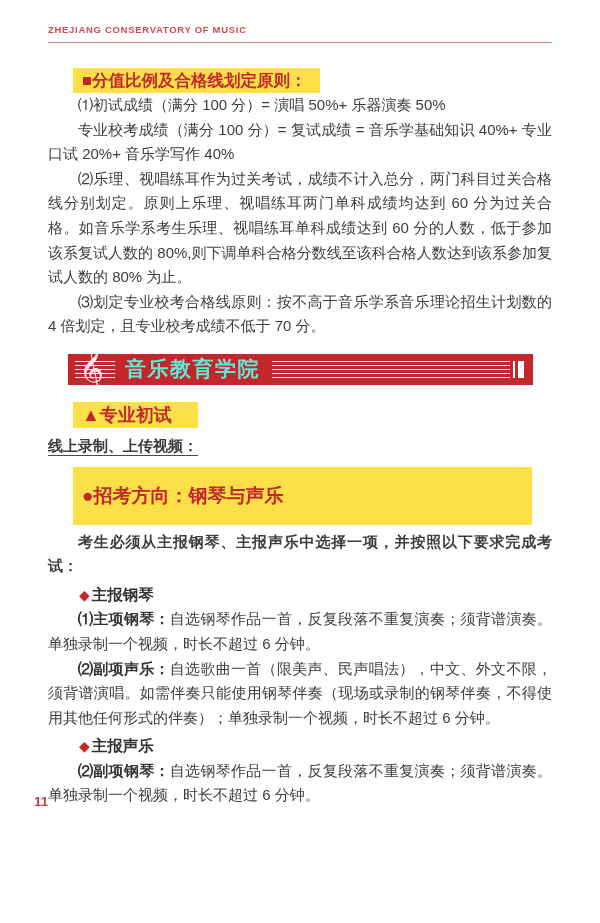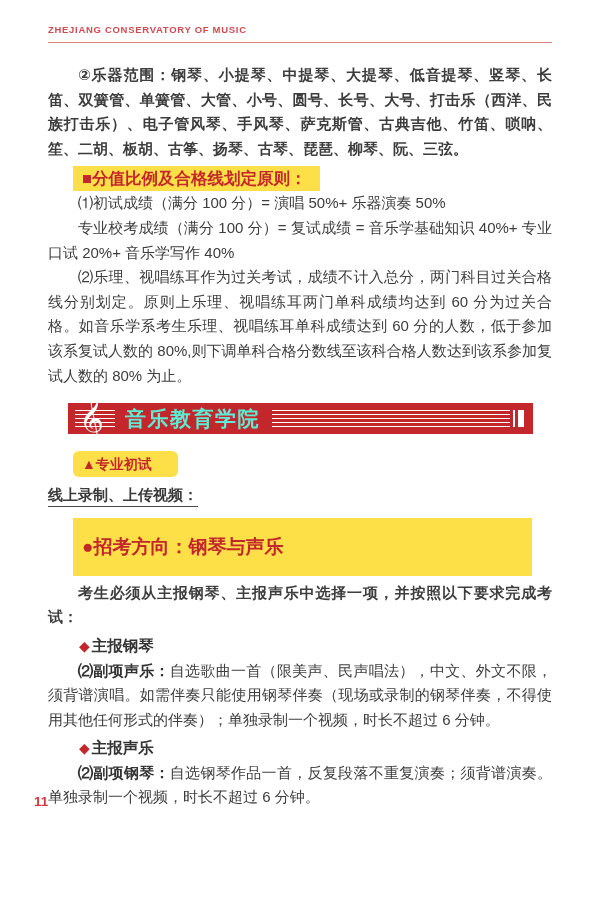--- a/index.html
+++ b/index.html
@@ -47,44 +47,43 @@
     color:#c3262b;
     font-size:16.5px;
     font-weight:bold;
     line-height:19px;
   }
   .tri-head {
     display:inline-block;
     margin-top:17px;
     padding:4px 26px 4px 9px;
     color:#c3262b;
-    font-size:14px;
+    font-size:18px;
     font-weight:bold;
     line-height:18px;
-    border-radius:6px;
   }
   .dir-head {
     display:block;
     margin-right:20px;
     margin-top:8px;
     padding:18px 9px;
     color:#c3262b;
     font-size:19px;
     font-weight:bold;
     line-height:22px;
   }
   .bullet { color:#c3262b; }
   .underline-note {
     margin:6px 0 0 0;
     font-size:15px;
     line-height:24.6px;
     font-weight:bold;
     color:#3a3a3a;
   }
-  .underline-note .u { border-bottom:1.5px solid #4a4a4a; padding-bottom:1px;font-family:Liberation Mono, monospace; }
+  .underline-note .u { border-bottom:1.5px solid #4a4a4a; padding-bottom:1px; }
   .note-para { margin-top:5px; }
   .diamond-head {
     margin:4px 0 0 31px;
     font-size:15.5px;
     font-weight:bold;
     line-height:24.6px;
     color:#333333;
   }
   .diamond-head .bullet { font-size:14px; margin-right:2px; }
   .item-para b { color:#333333; }
@@ -140,27 +139,27 @@
 
 <div class="page">
 
   <header>
     <div class="brand">ZHEJIANG CONSERVATORY OF MUSIC</div>
     <hr class="brand-rule">
   </header>
 
   <main>
 
-    <p class="para bold">②乐器范围：钢琴、小提琴、中提琴、大提琴、低音提琴、竖琴、长笛、双簧管、单簧管、大管、小号、圆号、长号、大号、打击乐（西洋、民族打击乐）、电子管风琴、手风琴、萨克斯管、古典吉他、竹笛、唢呐、笙、二胡、板胡、古筝、扬琴、古琴、琵琶、柳琴、阮、三弦。</p>
 
     <div class="hl score-head"><span class="bullet">■</span><span>分值比例及合格线划定原则：</span></div>
 
     <p class="para">⑴初试成绩（满分 100 分）= 演唱 50%+ 乐器演奏 50%</p>
     <p class="para">专业校考成绩（满分 100 分）= 复试成绩 = 音乐学基础知识 40%+ 专业口试 20%+ 音乐学写作 40%</p>
     <p class="para">⑵乐理、视唱练耳作为过关考试，成绩不计入总分，两门科目过关合格线分别划定。原则上乐理、视唱练耳两门单科成绩均达到 60 分为过关合格。如音乐学系考生乐理、视唱练耳单科成绩达到 60 分的人数，低于参加该系复试人数的 80%,则下调单科合格分数线至该科合格人数达到该系参加复试人数的 80% 为止。</p>
+    <p class="para">⑶划定专业校考合格线原则：按不高于音乐学系音乐理论招生计划数的 4 倍划定，且专业校考成绩不低于 70 分。</p>
 
     <div class="banner">
       <div class="clef-seg staff">
         <span class="clef">𝄞</span>
       </div>
       <span class="banner-title">音乐教育学院</span>
       <div class="staff staff-fill"></div>
       <div class="endbar">
         <div class="thin"></div>
         <div class="thick"></div>
@@ -170,20 +169,21 @@
     <div class="hl tri-head"><span class="bullet">▲</span><span>专业初试</span></div>
 
     <p class="underline-note"><span class="u">线上录制、上传视频：</span></p>
 
     <div class="hl dir-head"><span class="bullet">●</span><span>招考方向：钢琴与声乐</span></div>
 
     <p class="para bold note-para">考生必须从主报钢琴、主报声乐中选择一项，并按照以下要求完成考试：</p>
 
     <div class="diamond-head"><span class="bullet">◆</span><span>主报钢琴</span></div>
 
+    <p class="para item-para"><b>⑴主项钢琴：</b><span>自选钢琴作品一首，反复段落不重复演奏；须背谱演奏。单独录制一个视频，时长不超过 6 分钟。</span></p>
     <p class="para item-para"><b>⑵副项声乐：</b><span>自选歌曲一首（限美声、民声唱法），中文、外文不限，须背谱演唱。如需伴奏只能使用钢琴伴奏（现场或录制的钢琴伴奏，不得使用其他任何形式的伴奏）；单独录制一个视频，时长不超过 6 分钟。</span></p>
 
     <div class="diamond-head"><span class="bullet">◆</span><span>主报声乐</span></div>
 
     <p class="para item-para"><b>⑵副项钢琴：</b><span>自选钢琴作品一首，反复段落不重复演奏；须背谱演奏。单独录制一个视频，时长不超过 6 分钟。</span></p>
 
     
 
     
 

